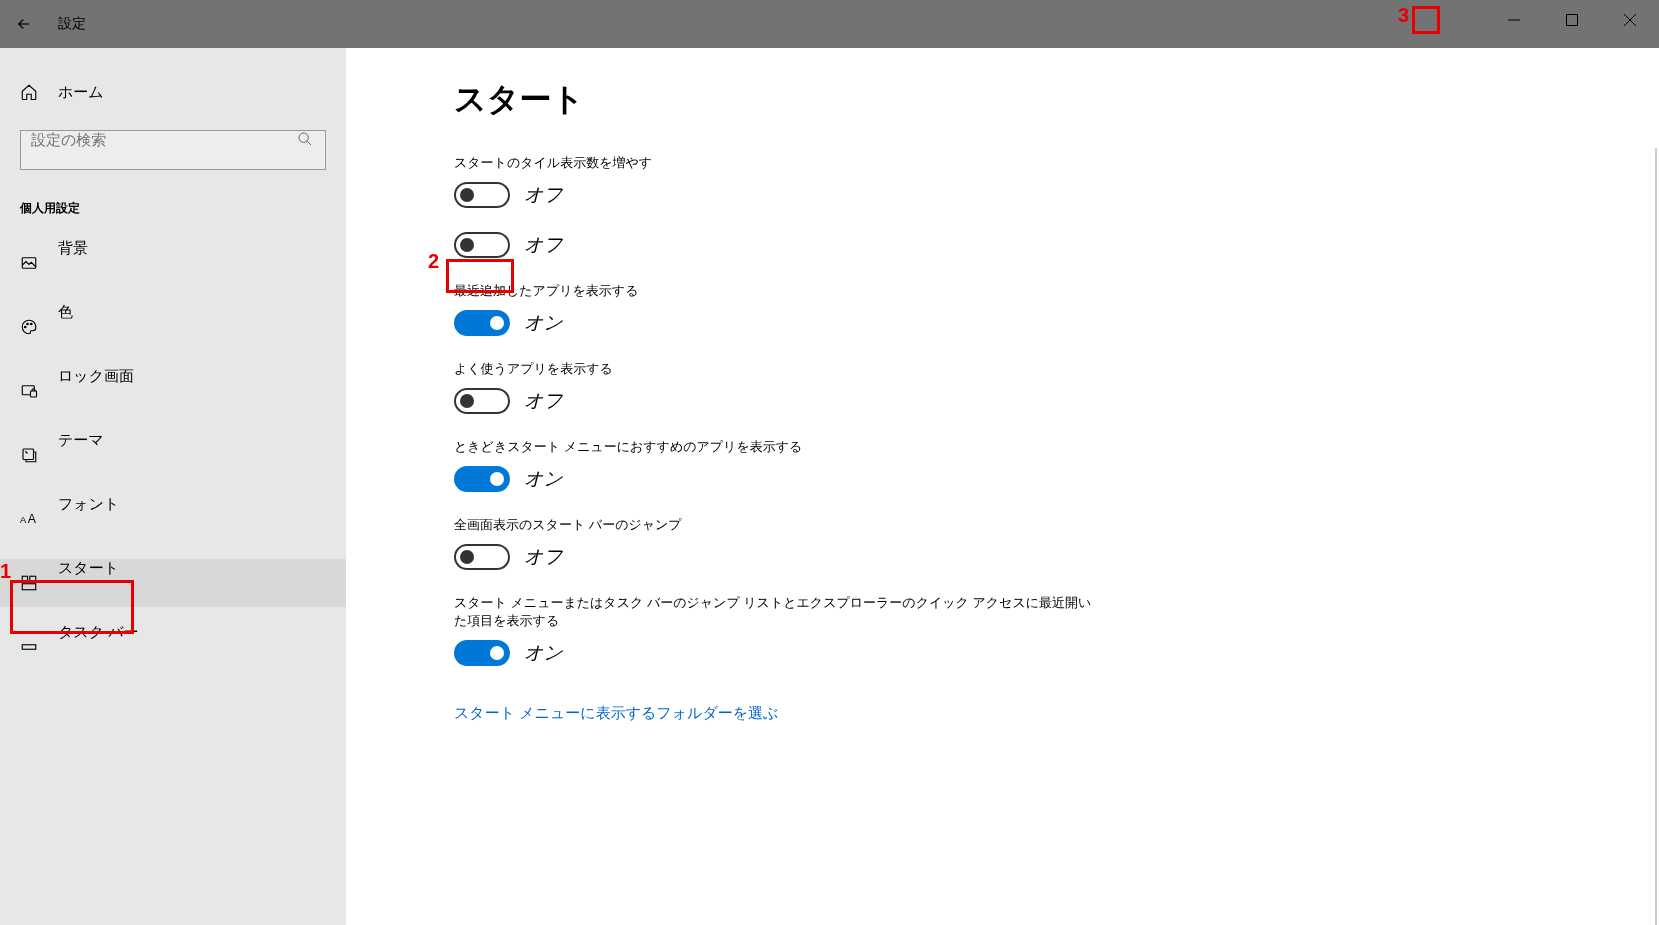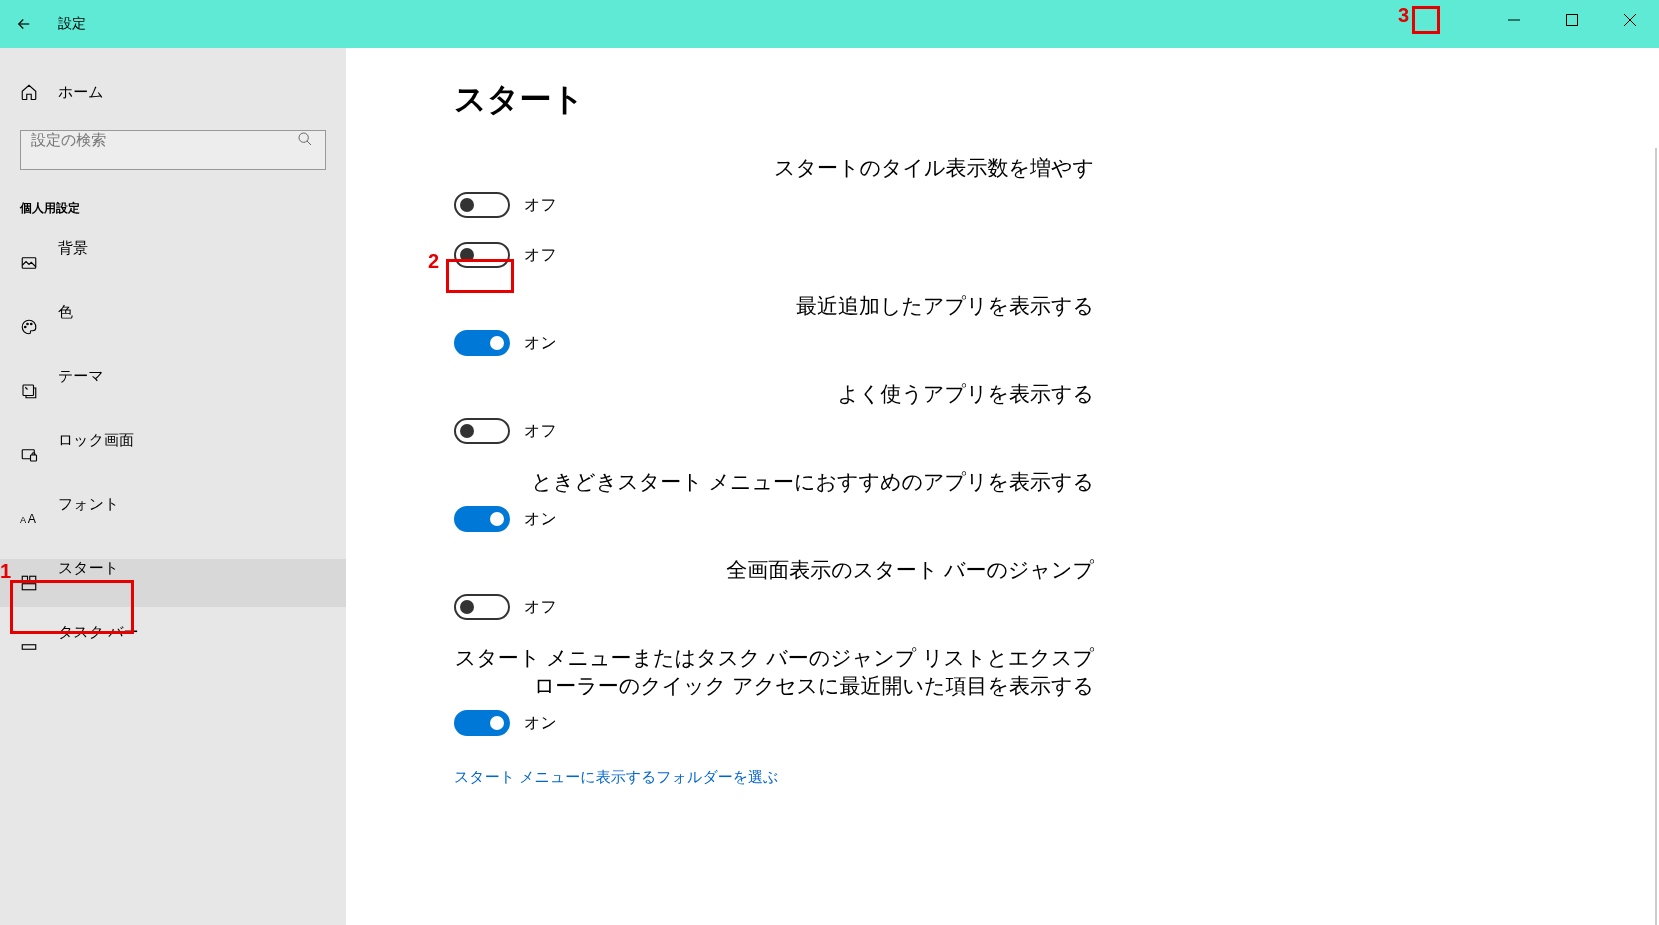--- a/index.html
+++ b/index.html
@@ -1,19 +1,19 @@
 <!DOCTYPE html>
 <html><head>
 <meta charset="utf-8">
 <style>
   * { box-sizing: border-box; margin: 0; padding: 0; font-family: "Yu Gothic UI", "Meiryo", "Segoe UI", sans-serif; }
   body { width: 1659px; height: 925px; background: #fff; overflow: hidden; position: relative; }
 
   
-  .titlebar { position: absolute; top: 0; left: 0; right: 0; height: 48px; display: flex; align-items: center; background: #5eead4; }
+  .titlebar { position: absolute; top: 0; left: 0; right: 0; height: 48px; display: flex; align-items: center; background: #737373; }
   .titlebar .back { width: 48px; height: 48px; display:flex; align-items:center; justify-content:center; cursor:pointer; }
   .titlebar .title { font-size: 14px; margin-left: 10px; color:#000; }
   .window-controls { position:absolute; top:0; right:0; height:40px; display:flex; }
   .window-controls .btn { width:58px; height:40px; display:flex; align-items:center; justify-content:center; cursor:pointer; }
 
   
   .sidebar { position:absolute; top:48px; left:0; width:346px; bottom:0; background:#e7e7e7; padding-top:20px; }
   .home-row { display:flex; align-items:center; height:48px; padding-left:20px; font-size:15px; cursor:pointer; }
   .home-row .icon { width:24px; display:flex; align-items:center; }
   .home-row .label { margin-left:14px; }
@@ -24,28 +24,28 @@
   .section-title { font-size:12px; font-weight:600; padding:6px 20px 22px 20px; }
   .nav-item { display:flex; height:48px; padding-left:20px; font-size:15px; cursor:pointer; margin-bottom:16px; }
   .nav-item .icon { width:24px; display:flex; align-items:center; }
   .nav-item .label { margin-left:14px; }
   .nav-item.active { background:#d8d8d8; }
 
   
   .content { position:absolute; top:48px; left:418px; right:0; bottom:0; padding:30px 36px; overflow:auto; }
   .content h1 { font-size:32px; font-weight:600; margin-bottom:32px; }
   .setting { margin-bottom:24px; max-width:640px; }
-  .setting .slabel { font-size:21px; margin-bottom:10px;text-align:right; }
+  .setting .slabel { font-size:13px; margin-bottom:10px; }
   .toggle-row { display:flex; align-items:center; gap:14px; }
   .toggle { width:56px; height:26px; border:2px solid #333; border-radius:26px; position:relative; cursor:pointer; background:#fff; }
   .toggle .knob { width:14px; height:14px; background:#333; border-radius:50%; position:absolute; top:4px; left:4px; }
   .toggle.on { background:#0078d7; border-color:#0078d7; }
   .toggle.on .knob { background:#fff; left:auto; right:4px; }
-  .tstate { font-size:16px; }
-  .link { color:#0066cc; font-size:15px; cursor:pointer; display:inline-block; margin-top:8px; }
+  .tstate { font-size:19px;font-style:italic; }
+  .link { color:#0066cc; font-size:15px; cursor:pointer; display:inline-block; margin-top:14px; }
 
   
   .redbox { position:absolute; border:3px solid #e60000; pointer-events:none; }
   .rednum { position:absolute; color:#e60000; font-weight:700; font-size:20px; pointer-events:none; }
 
   
   .vscroll { position:absolute; top:48px; right:0; width:14px; bottom:0; background:transparent; }
   .vscroll .track { position:absolute; top:100px; bottom:0; right:2px; width:2px; background:#ccc; }
 
   svg { display:block; }
@@ -123,41 +123,41 @@
           <circle cx="10" cy="8" r="1" fill="#000"></circle>
           <circle cx="15" cy="8" r="1" fill="#000"></circle>
         </svg>
     </span>
     <span class="label">色</span>
   </div>
 
   <div class="nav-item">
     <span class="icon">
       <svg width="18" height="18" viewBox="0 0 24 24" fill="none" stroke="#000" stroke-width="1.5">
+          <rect x="3" y="5" width="16" height="12" rx="1"></rect>
+          <rect x="14" y="12" width="8" height="8" rx="1" fill="#e7e7e7"></rect>
+          <path d="M16 12v-1a2 2 0 014 0v1"></path>
+        </svg>
+    </span>
+    <span class="label">ロック画面</span>
+  </div>
+
+  <div class="nav-item">
+    <span class="icon">
+      <svg width="18" height="18" viewBox="0 0 24 24" fill="none" stroke="#000" stroke-width="1.5">
           <rect x="4" y="4" width="14" height="14" rx="1"></rect>
           <path d="M18 8h3v13H8v-3"></path>
           <path d="M7 7l3 3"></path>
         </svg>
     </span>
     <span class="label">テーマ</span>
   </div>
 
   <div class="nav-item">
     <span class="icon">
-      <svg width="18" height="18" viewBox="0 0 24 24" fill="none" stroke="#000" stroke-width="1.5">
-          <rect x="3" y="5" width="16" height="12" rx="1"></rect>
-          <rect x="14" y="12" width="8" height="8" rx="1" fill="#e7e7e7"></rect>
-          <path d="M16 12v-1a2 2 0 014 0v1"></path>
-        </svg>
-    </span>
-    <span class="label">ロック画面</span>
-  </div>
-
-  <div class="nav-item">
-    <span class="icon">
       <svg width="20" height="16" viewBox="0 0 26 18" fill="#000">
           <text x="0" y="14" font-size="12" font-family="serif">A</text>
           <text x="10" y="14" font-size="16" font-family="serif">A</text>
         </svg>
     </span>
     <span class="label">フォント</span>
   </div>
 
   <div class="nav-item active">
     <span class="icon">

